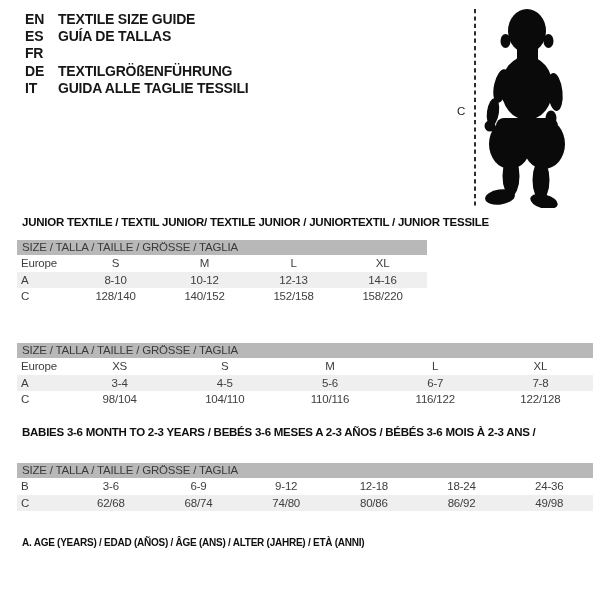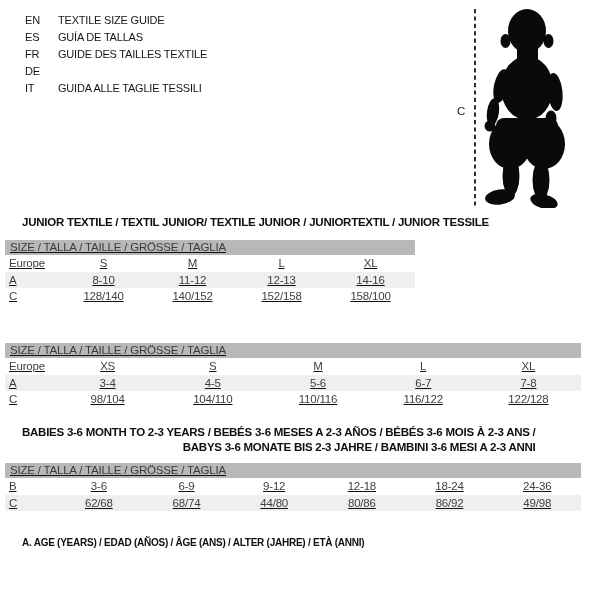--- a/index.html
+++ b/index.html
@@ -2,30 +2,30 @@
 <html><head>
 <meta charset="utf-8">
 <style>
   html,body{margin:0;padding:0;background:#ffffff;}
   #canvas{
     position:relative;width:600px;height:600px;background:#ffffff;overflow:hidden;
     font-family:"Liberation Sans","DejaVu Sans",sans-serif;color:#111;
   }
   
   .langs{position:absolute;left:25px;top:11px;}
-  .lang-row{display:flex;height:17.2px;align-items:center;font-size:11px;font-weight:normal;color:#161616;letter-spacing:-0.2px;}
+  .lang-row{display:flex;height:17.2px;font-size:14px;font-weight:bold;color:#161616;letter-spacing:-0.2px;}
   .lang-code{width:33px;flex:0 0 33px;}
   
   .fig-svg{position:absolute;left:454px;top:6px;}
   .fig-c{position:absolute;left:457px;top:105px;font-size:11.5px;color:#1d1d1d;}
   
-  .sec-title{position:absolute;left:22px;font-size:11.5px;font-weight:bold;color:#0f0f0f;letter-spacing:-0.25px;line-height:15px;white-space:nowrap;text-align:right;}
+  .sec-title{position:absolute;left:22px;font-size:11.5px;font-weight:bold;color:#0f0f0f;letter-spacing:-0.25px;line-height:15px;white-space:nowrap;}
   .sub{font-size:8px;vertical-align:-2px;}
   
-  .tbl{position:absolute;left:5px;text-decoration:underline;}
+  .tbl{position:absolute;left:17px;}
   .tbar{height:15px;line-height:15px;background:#b8b8b8;color:#3a3a3a;font-size:11.5px;padding-left:5px;letter-spacing:-0.2px;}
   .trow{display:flex;height:16.5px;align-items:center;font-size:11.5px;color:#3e3e3e;letter-spacing:-0.2px;}
   .trow.alt{background:#efefef;}
   .tlab{padding-left:4px;flex:0 0 46px;}
   .tbl-junior .tlab{flex:0 0 50px;}
   .tcell{flex:1 1 0;text-align:center;}
   
   .footnotes{position:absolute;left:22px;top:534px;}
   .fn{height:18.6px;line-height:18.6px;font-size:10px;font-weight:bold;color:#0f0f0f;letter-spacing:-0.25px;white-space:nowrap;}
 </style>
@@ -38,24 +38,24 @@
     <div class="lang-row">
       <span class="lang-code">EN</span>
       <span class="lang-label">TEXTILE SIZE GUIDE</span>
     </div>
     <div class="lang-row">
       <span class="lang-code">ES</span>
       <span class="lang-label">GUÍA DE TALLAS</span>
     </div>
     <div class="lang-row">
       <span class="lang-code">FR</span>
-      <span class="lang-label">GUIDE DES TAILLES TEXTILE</span>
     </div>
     <div class="lang-row">
       <span class="lang-code">DE</span>
+      <span class="lang-label">TEXTILGRÖßENFÜHRUNG</span>
     </div>
     <div class="lang-row">
       <span class="lang-code">IT</span>
       <span class="lang-label">GUIDA ALLE TAGLIE TESSILI</span>
     </div>
   </div>
 
   <svg class="fig-svg" width="132" height="202" viewBox="0 0 132 202" xmlns="http://www.w3.org/2000/svg">
     <g>
       <line x1="21" y1="3" x2="21" y2="200" stroke="#2b2b2b" stroke-width="2" stroke-dasharray="4.2 3.2"></line>
@@ -88,30 +88,30 @@
     <div class="trow">
       <div class="tlab">Europe</div>
       <div class="tcell">S</div>
       <div class="tcell">M</div>
       <div class="tcell">L</div>
       <div class="tcell">XL</div>
     </div>
     <div class="trow alt">
       <div class="tlab">A</div>
       <div class="tcell">8-10</div>
-      <div class="tcell">11-12</div>
+      <div class="tcell">10-12</div>
       <div class="tcell">12-13</div>
       <div class="tcell">14-16</div>
     </div>
     <div class="trow">
       <div class="tlab">C</div>
       <div class="tcell">128/140</div>
       <div class="tcell">140/152</div>
       <div class="tcell">152/158</div>
-      <div class="tcell">158/100</div>
+      <div class="tcell">158/220</div>
     </div>
   </div>
 
   <div class="tbl" style="top:343px;width:576px;">
     <div class="tbar">SIZE / TALLA / TAILLE / GRÖSSE / TAGLIA</div>
     <div class="trow">
       <div class="tlab">Europe</div>
       <div class="tcell">XS</div>
       <div class="tcell">S</div>
       <div class="tcell">M</div>
@@ -131,38 +131,37 @@
       <div class="tcell">98/104</div>
       <div class="tcell">104/110</div>
       <div class="tcell">110/116</div>
       <div class="tcell">116/122</div>
       <div class="tcell">122/128</div>
     </div>
   </div>
 
   <div class="sec-title" style="top:425px;">
     <div>BABIES 3-6 MONTH TO 2-3 YEARS / BEBÉS 3-6 MESES A 2-3 AÑOS / BÉBÉS 3-6 MOIS À 2-3 ANS /</div>
-    <div>BABYS 3-6 MONATE BIS 2-3 JAHRE / BAMBINI 3-6 MESI A 2-3 ANNI</div>
   </div>
   <div class="tbl" style="top:463px;width:576px;">
     <div class="tbar">SIZE / TALLA / TAILLE / GRÖSSE / TAGLIA</div>
     <div class="trow">
       <div class="tlab">B</div>
       <div class="tcell">3-6</div>
       <div class="tcell">6-9</div>
       <div class="tcell">9-12</div>
       <div class="tcell">12-18</div>
       <div class="tcell">18-24</div>
       <div class="tcell">24-36</div>
     </div>
     <div class="trow alt">
       <div class="tlab">C</div>
       <div class="tcell">62/68</div>
       <div class="tcell">68/74</div>
-      <div class="tcell">44/80</div>
+      <div class="tcell">74/80</div>
       <div class="tcell">80/86</div>
       <div class="tcell">86/92</div>
       <div class="tcell">49/98</div>
     </div>
   </div>
 
   <div class="footnotes">
     <div class="fn">A. AGE (YEARS) / EDAD (AÑOS) / ÂGE (ANS) / ALTER (JAHRE) / ETÀ (ANNI)</div>
   </div>
 

